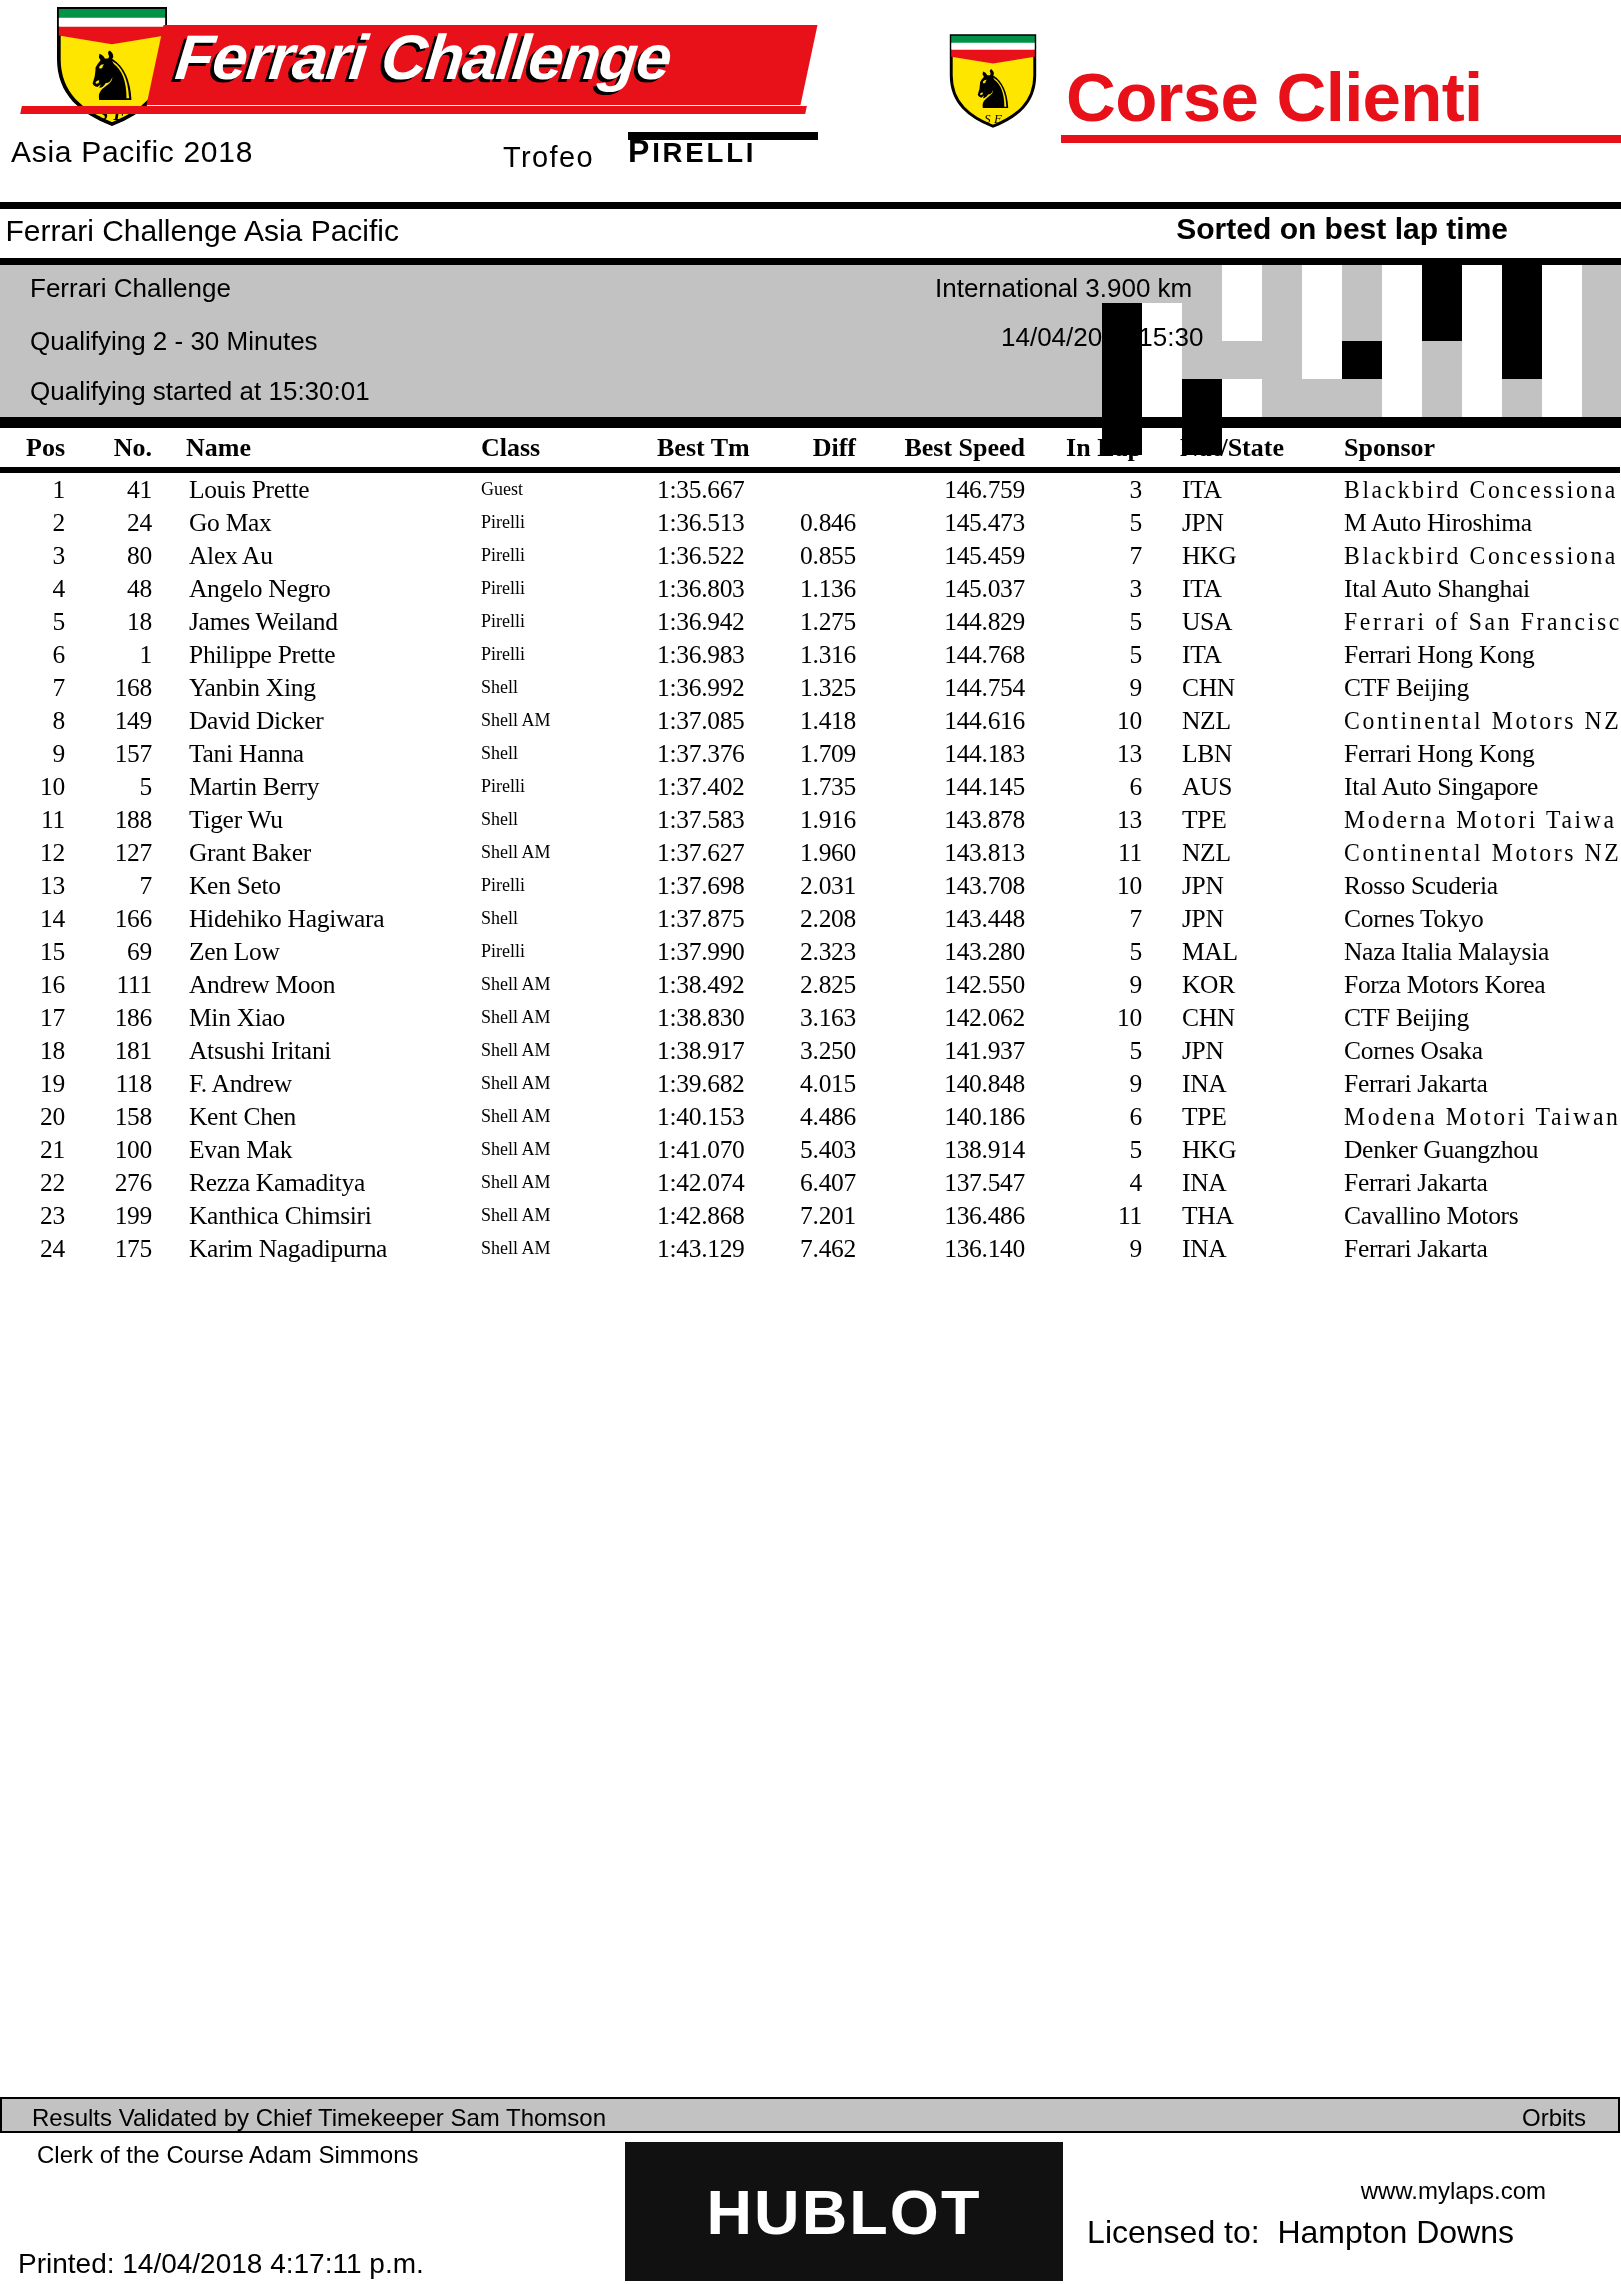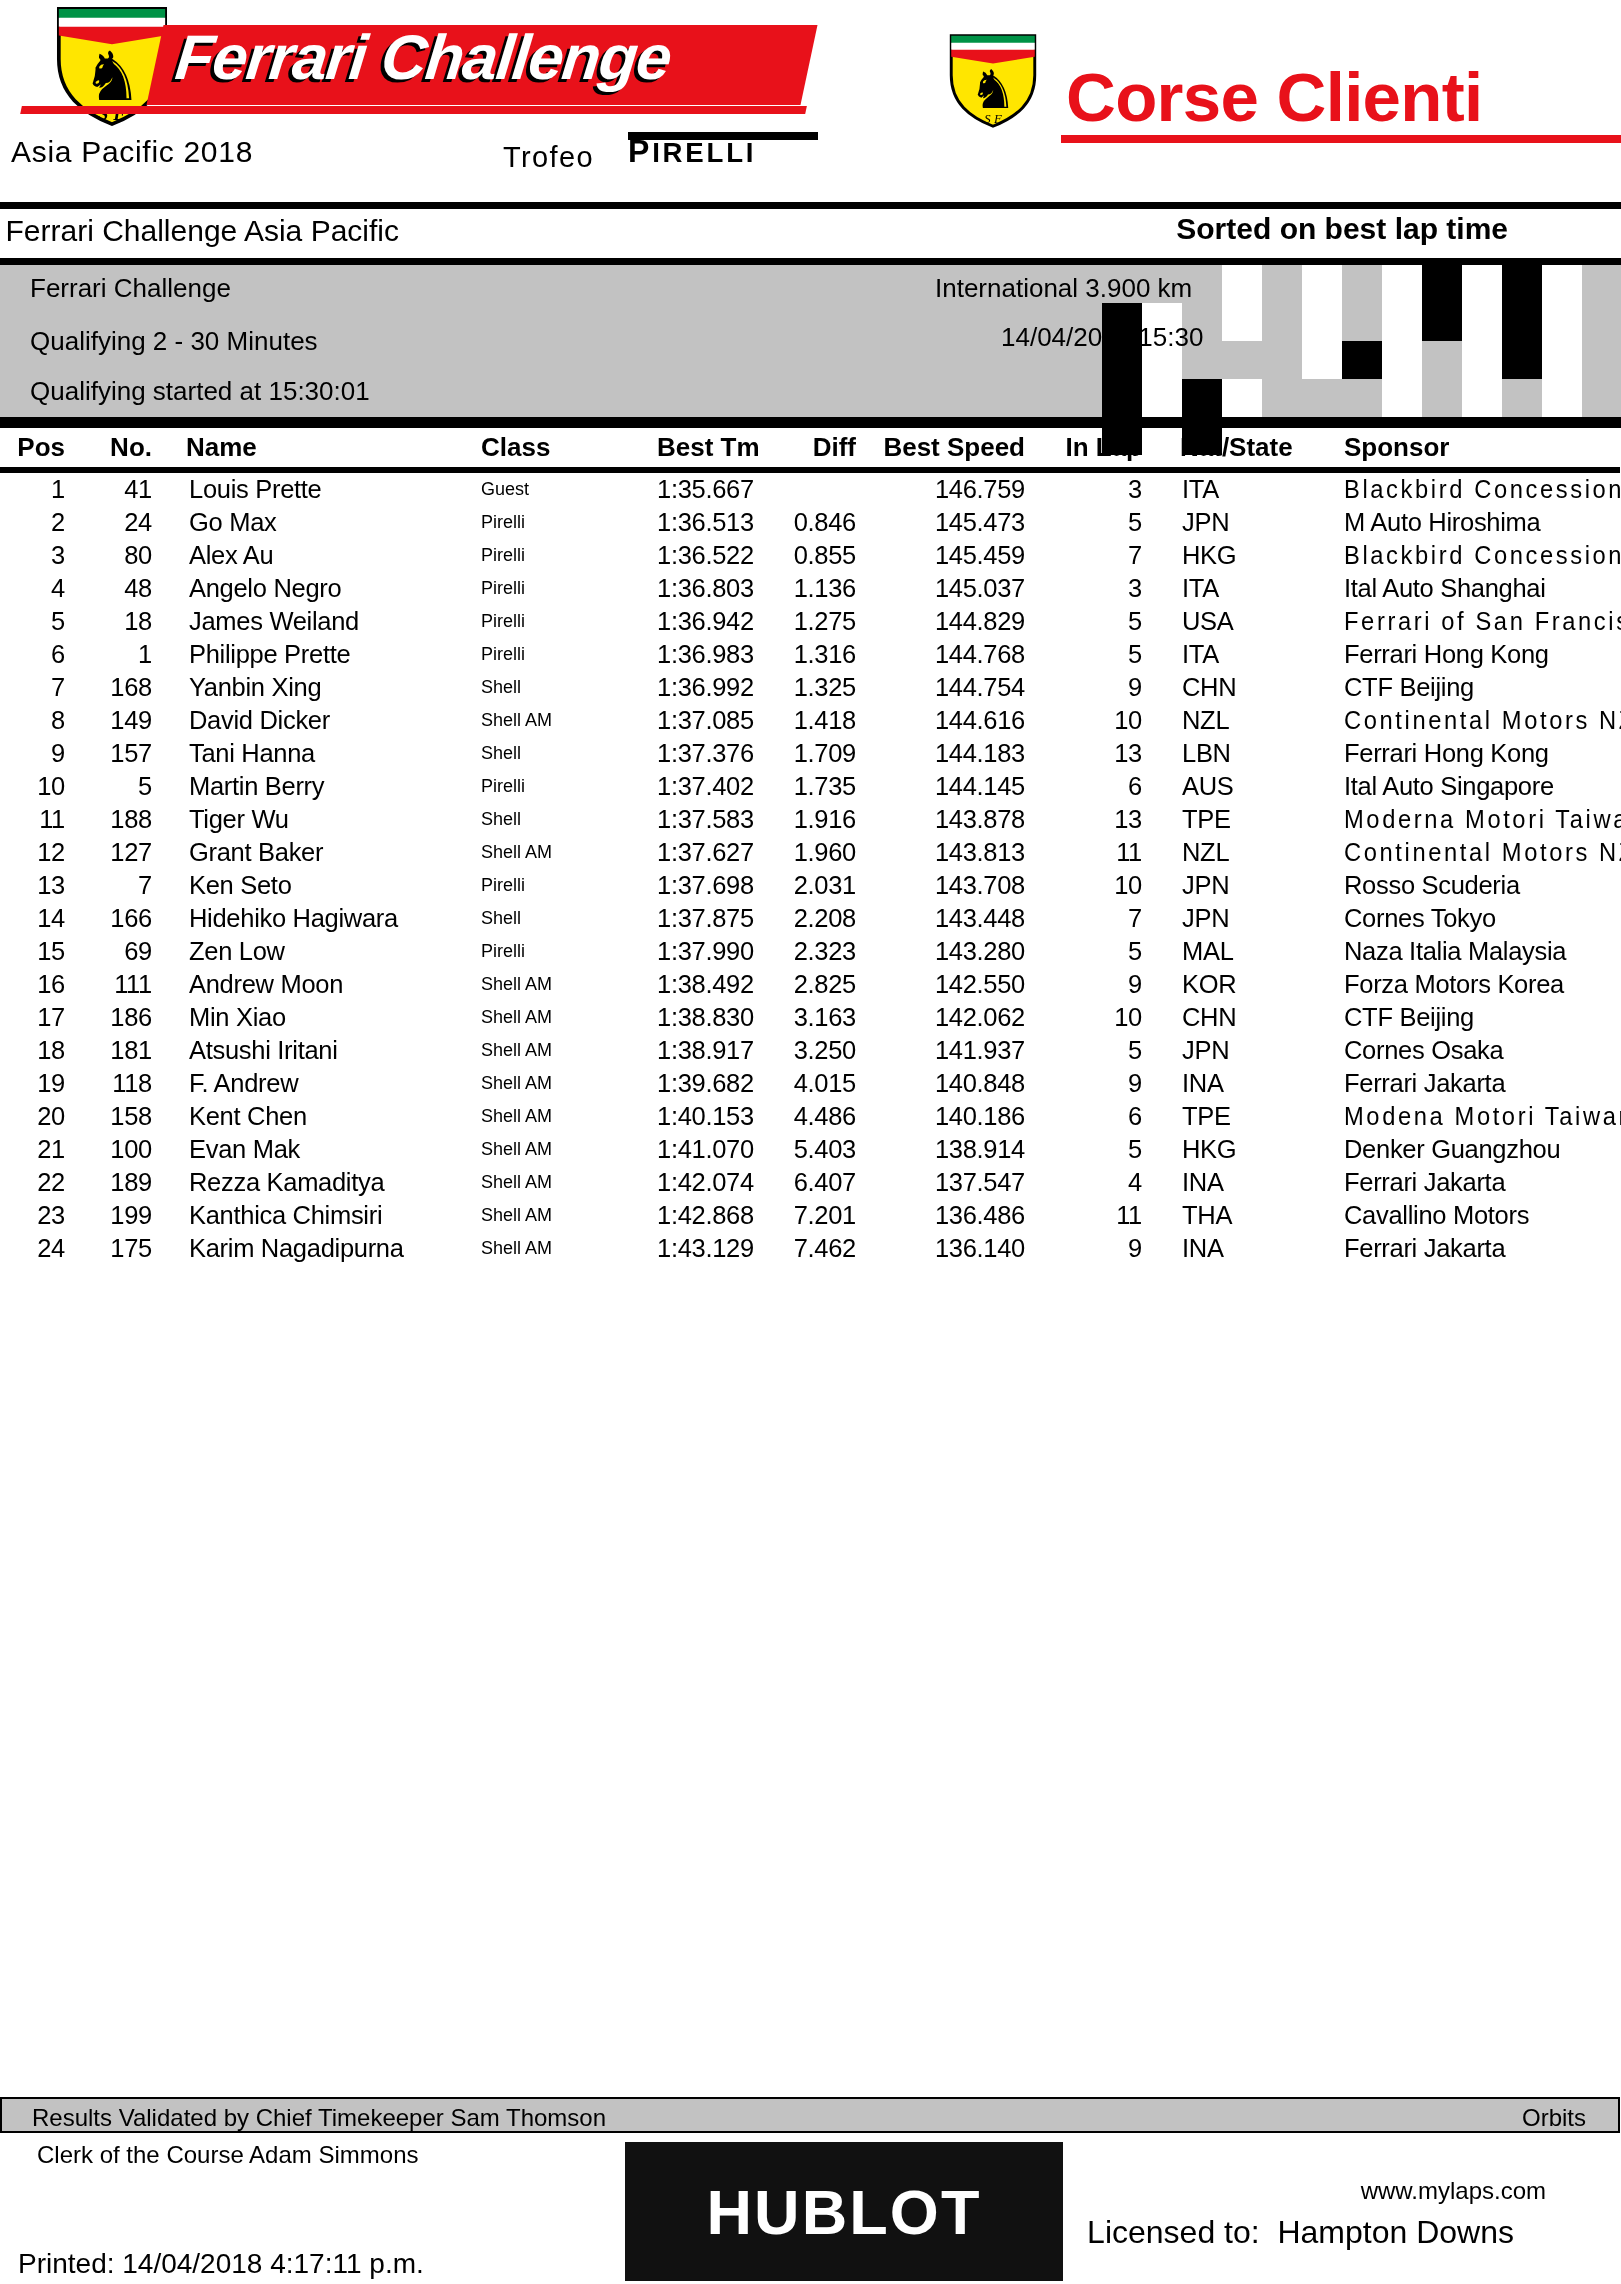--- a/index.html
+++ b/index.html
@@ -30,21 +30,21 @@
   .infobox{position:absolute;left:0;top:265px;width:1621px;height:152px;background:#c2c2c2;}
   .checker{position:absolute;left:1102px;top:265px;width:519px;height:152px;font-size:0;line-height:0;}
   .checker i{display:inline-block;width:40px;height:38px;}
   .info-l1{position:absolute;left:30px;top:273px;font-size:26px;}
   .info-l2{position:absolute;left:30px;top:326px;font-size:26px;}
   .info-l3{position:absolute;left:30px;top:376px;font-size:26px;}
   .info-r1{position:absolute;left:935px;top:273px;font-size:26px;z-index:2;}
   .info-r2{position:absolute;left:1001px;top:322px;font-size:26px;z-index:2;}
   
   .tblwrap{position:absolute;left:0;top:428px;width:1621px;overflow:hidden;}
-  table{border-collapse:collapse;table-layout:fixed;width:1607px;}
+  table{border-collapse:collapse;table-layout:fixed;width:1607px;font-family:Liberation Serif, serif;}
   th{font-size:26px;font-weight:bold;height:39px;vertical-align:middle;padding:0;white-space:nowrap;}
   thead tr{border-bottom:6.9px solid #000;}
   td{font-size:25.5px;height:33px;vertical-align:middle;padding:0;white-space:nowrap;letter-spacing:-0.3px;}
   .ra{text-align:right;} .la{text-align:left;}
   .c-name{padding-left:37px;} th.c-name{padding-left:34px;}
   .c-class{padding-left:0;} td.c-class{font-size:18px;letter-spacing:0;}
   .c-nat{padding-left:40px;} th.c-nat{padding-left:38px;margin-top:28px;}
   .c-sponsor{padding-left:0;overflow:visible;margin-left:28px;}
   .sp{letter-spacing:2.8px;display:inline-block;transform:scaleX(0.93);transform-origin:left center;}
   
@@ -408,21 +408,21 @@
       <td class="ra">1:41.070</td>
       <td class="ra">5.403</td>
       <td class="ra">138.914</td>
       <td class="ra">5</td>
       <td class="la c-nat">HKG</td>
       <td class="la c-sponsor">Denker Guangzhou</td>
     </tr>
 
     <tr>
       <td class="ra">22</td>
-      <td class="ra">189</td>
+      <td class="ra">276</td>
       <td class="la c-name">Rezza Kamaditya</td>
       <td class="la c-class">Shell AM</td>
       <td class="ra">1:42.074</td>
       <td class="ra">6.407</td>
       <td class="ra">137.547</td>
       <td class="ra">4</td>
       <td class="la c-nat">INA</td>
       <td class="la c-sponsor">Ferrari Jakarta</td>
     </tr>
 

